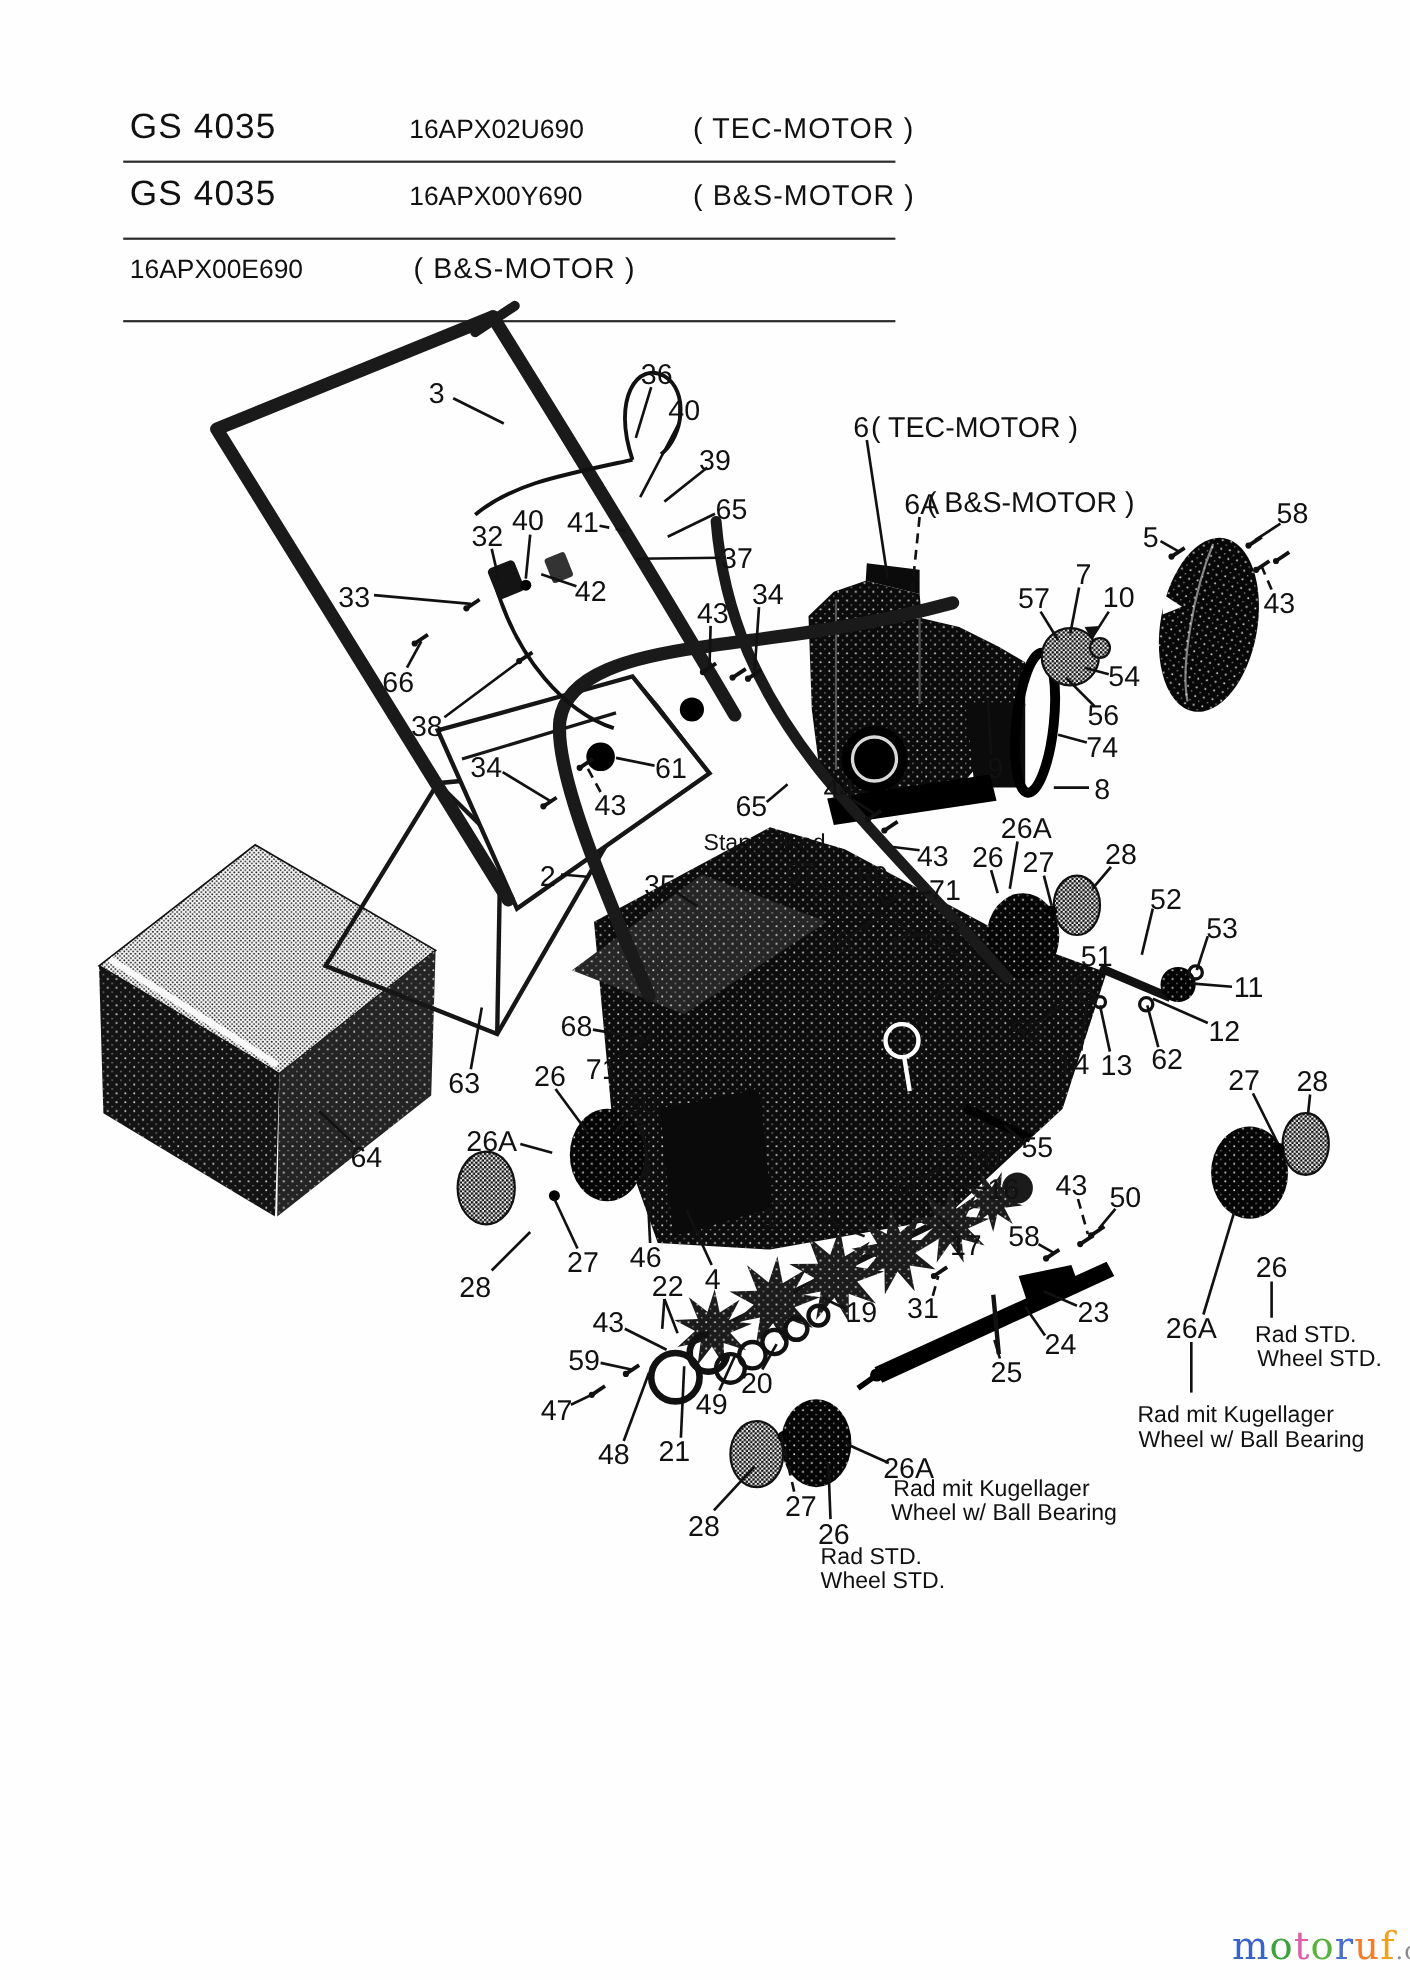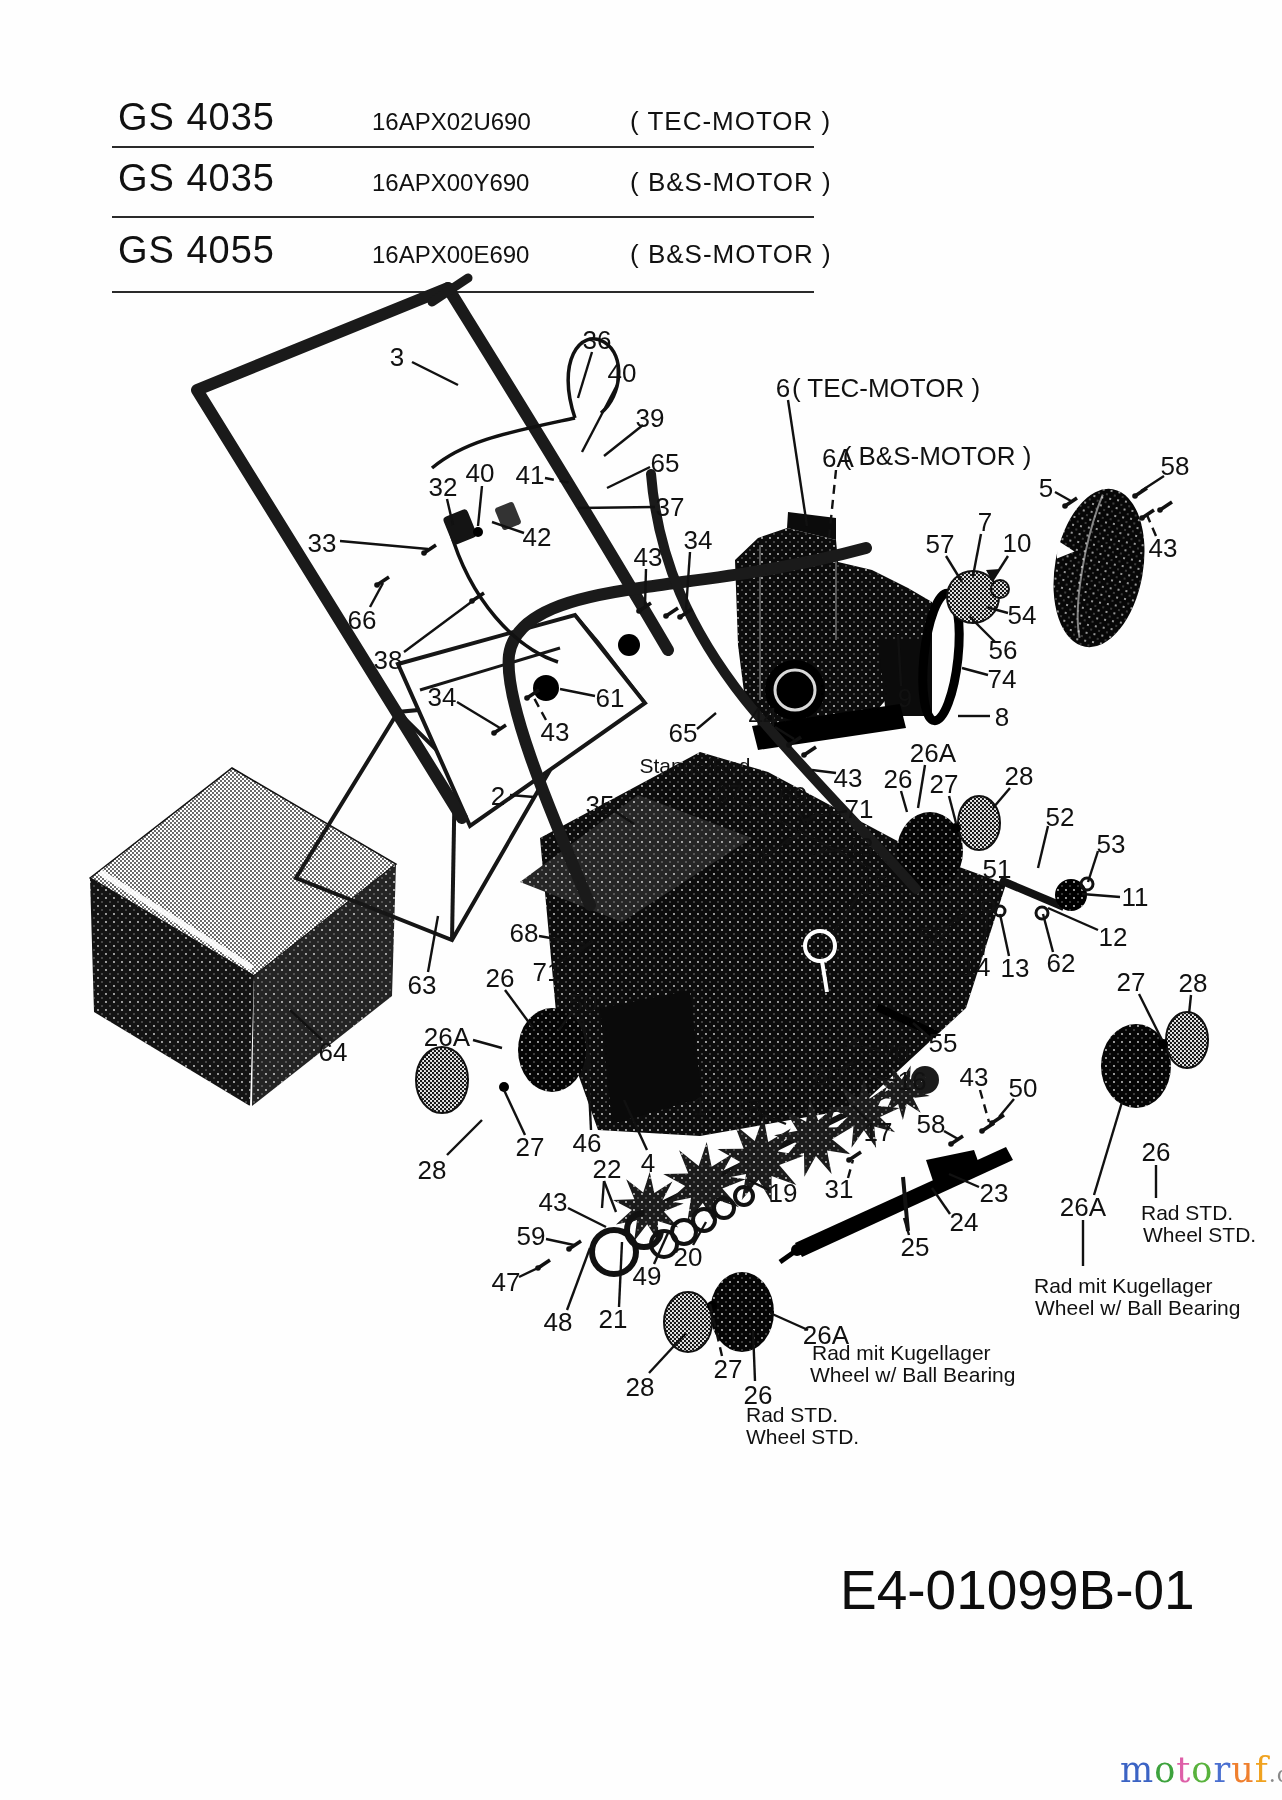--- a/index.html
+++ b/index.html
@@ -1,19 +1,19 @@
 <!DOCTYPE html>
 <html><head>
 <meta charset="utf-8">
 <style>
   html,body{margin:0;padding:0;background:#e8e8e8;}
   .page{position:relative;width:1282px;height:1800px;background:#fefefe;
         font-family:"Liberation Sans",sans-serif;color:#111;overflow:hidden;margin:0 auto;}
   .hrow{position:absolute;left:118px;display:flex;align-items:baseline;white-space:nowrap;}
-  .model{font-size:38px;letter-spacing:1px;width:254px;display:inline-block;}
+  .model{font-size:32px;letter-spacing:1px;width:254px;display:inline-block;}
   .code{font-size:24px;width:258px;display:inline-block;}
   .motor{font-size:26px;display:inline-block;letter-spacing:1px;}
   .hdiv{position:absolute;left:112px;width:702px;height:2px;background:#2a2a2a;}
   #docnum{position:absolute;left:840px;top:1558px;font-size:55px;letter-spacing:0px;color:#0d0d0d;}
   #wm{position:absolute;left:1120px;top:1750px;font-family:"DejaVu Serif",serif;font-size:35px;letter-spacing:1px;}
   #wm .de{font-size:22px;}
   svg{position:absolute;left:0;top:0;}
   text{font-family:"Liberation Sans",sans-serif;fill:#111;}
 </style>
 </head>
@@ -28,21 +28,20 @@
       <span class="motor">( TEC-MOTOR )</span>
     </div>
     <div class="hdiv" style="top:146px"></div>
     <div class="hrow" style="top:157px">
       <span class="model">GS 4035</span>
       <span class="code">16APX00Y690</span>
       <span class="motor">( B&amp;S-MOTOR )</span>
     </div>
     <div class="hdiv" style="top:216px"></div>
     <div class="hrow" style="top:229px">
-      <span class="model">GS 4055</span>
       <span class="code">16APX00E690</span>
       <span class="motor">( B&amp;S-MOTOR )</span>
     </div>
     <div class="hdiv" style="top:291px"></div>
   </div>
 
   <svg id="diagram" width="1282" height="1800" viewBox="0 0 1282 1800">
     <defs>
       <pattern id="dith" width="4" height="4" patternUnits="userSpaceOnUse">
         <rect width="4" height="4" fill="#fff"></rect>
@@ -471,16 +470,15 @@
         <text x="746" y="1444" font-size="21" text-anchor="start">Wheel STD.</text>
         <text x="1141" y="1220" font-size="21" text-anchor="start">Rad STD.</text>
         <text x="1143" y="1242" font-size="21" text-anchor="start">Wheel STD.</text>
         <text x="1034" y="1293" font-size="21" text-anchor="start">Rad mit Kugellager</text>
         <text x="1035" y="1315" font-size="21" text-anchor="start">Wheel w/ Ball Bearing</text>
         <line x1="1083" y1="1220" x2="1083" y2="1266" stroke="#111" stroke-width="2.4"></line>
         <line x1="604" y1="1181" x2="616" y2="1212" stroke="#111" stroke-width="2.4"></line>
       </g>
   </svg>
 
-  <div id="docnum">E4-01099B-01</div>
 
   <div id="wm"><span style="color: rgb(59, 99, 196);">m</span><span style="color: rgb(61, 162, 61);">o</span><span style="color: rgb(222, 95, 168);">t</span><span style="color: rgb(88, 178, 60);">o</span><span style="color: rgb(74, 111, 208);">r</span><span style="color: rgb(239, 127, 46);">u</span><span style="color: rgb(240, 162, 31);">f</span><span class="de" style="color: rgb(138, 138, 138);">.de</span></div>
 </div>
 
 </body></html>

